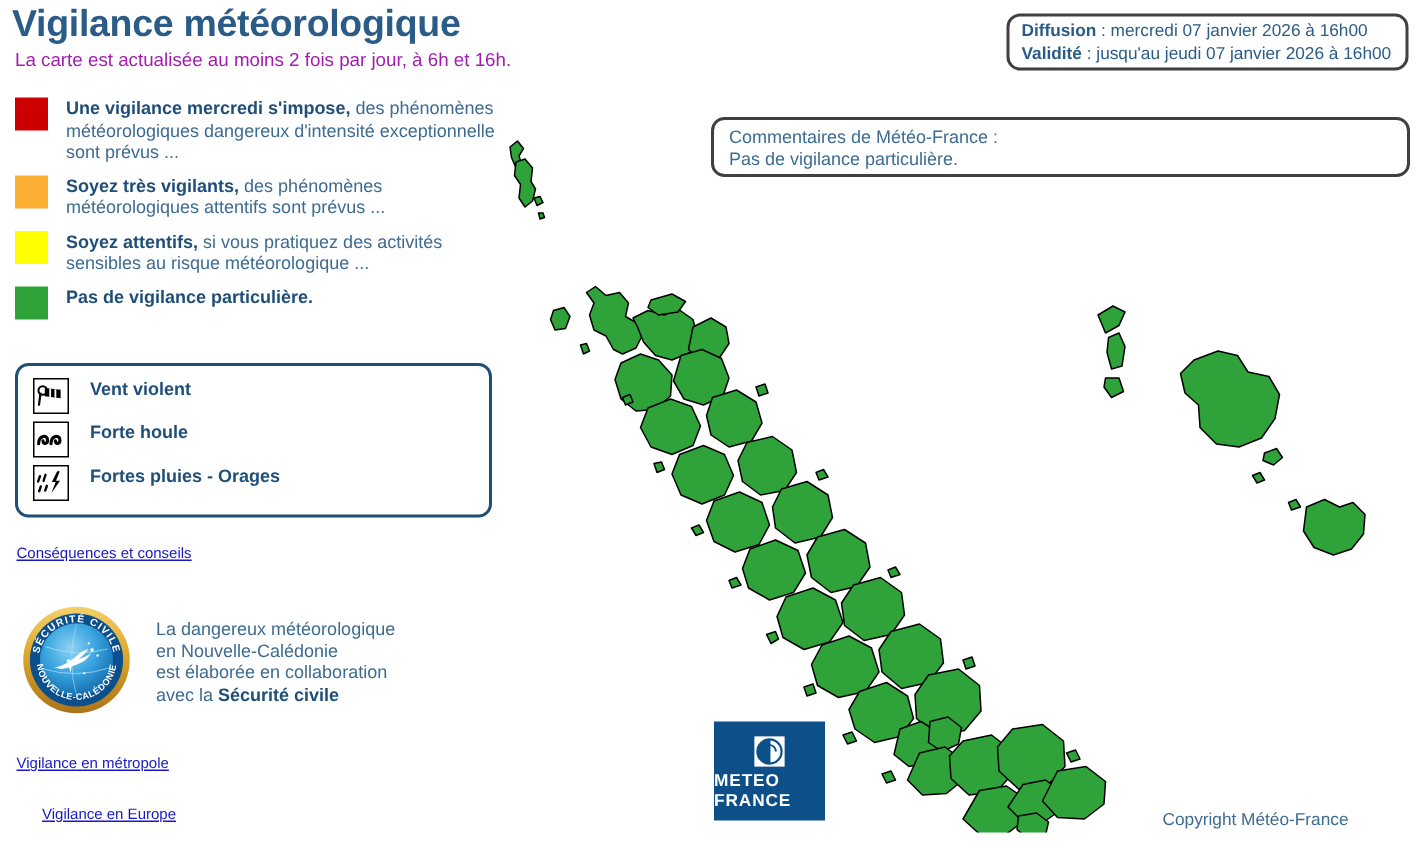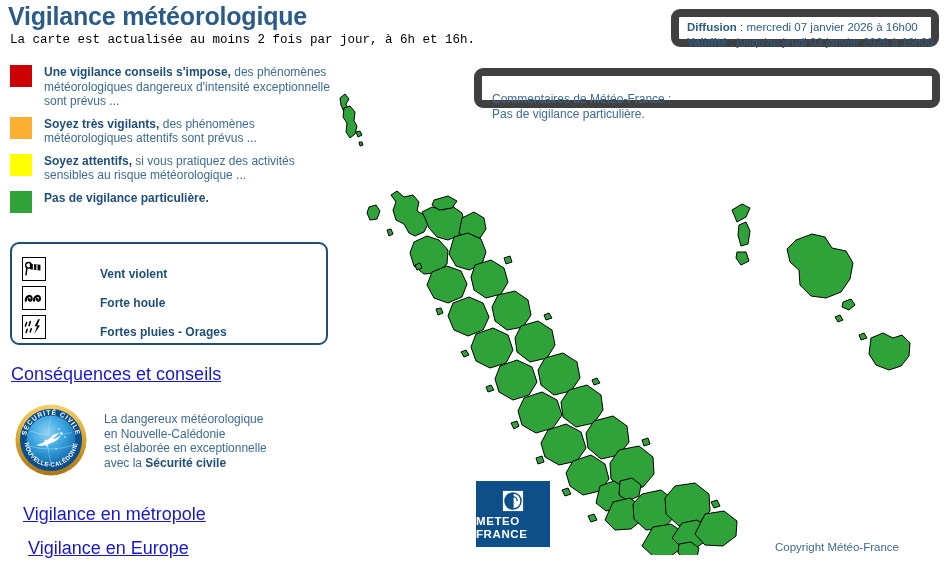--- a/index.html
+++ b/index.html
@@ -24,49 +24,48 @@
     font-size: 25px;
     font-weight: bold;
     color: #2b5c87;
     letter-spacing: -0.2px;
     white-space: nowrap;
   }
   .subtitle {
     position: absolute;
     left: 10px; top: 33px;
     font-size: 12.5px;
-    color: #000000;
-    white-space: nowrap;
-    font-family: Liberation Mono, monospace;
+    color: #a21caf;
+    white-space: nowrap;
   }
 
   
   .infobox {
     position: absolute;
-    border: 8px solid #404040;
+    border: 2px solid #404040;
     border-radius: 9px;
     background: #fff;
     box-sizing: border-box;
   }
   .diffusion-box {
     left: 671px; top: 9px;
     width: 268px; height: 38px;
     padding: 3px 7px 0 8px;
   }
   .diffusion-line {
     font-size: 11.5px;
     color: #2b5c87;
     line-height: 15px;
     white-space: nowrap;
   }
   .diffusion-line b { font-weight: bold; }
   .comments-box {
-    left: 474px; top: 68px;
+    left: 474px; top: 78px;
     width: 466px; height: 40px;
-    padding: 16px 8px 0 10px;
+    padding: 4px 8px 0 10px;
   }
   .comments-line {
     font-size: 12px;
     color: #3d6b92;
     line-height: 15px;
     white-space: nowrap;
   }
 
   
   .legend { position: absolute; left: 10px; top: 64px; width: 330px; }
@@ -94,48 +93,47 @@
     position: absolute;
     left: 10px; top: 242px;
     width: 318px; height: 103px;
     border: 2px solid #1d4f77;
     border-radius: 9px;
     box-sizing: border-box;
     padding: 8px 0 0 10px;
   }
   .phenom-row {
     display: flex;
-    align-items: flex-end;
+    align-items: flex-start;
     height: 29px;
-    gap: 40px;
   }
   .phenom-icon {
     width: 24px; height: 24px;
     flex: 0 0 24px;
     border: 1.5px solid #000;
     background: #fff;
     margin-right: 14px;
     box-sizing: border-box;
   }
   .phenom-label {
     font-size: 12px;
     font-weight: bold;
     color: #1f4e79;
   }
 
   
   a.link {
     position: absolute;
-    font-size: 18px;
+    font-size: 10px;
     color: #1818c4;
     text-decoration: underline;
     white-space: nowrap;
   }
   .link-conseq { left: 11px; top: 364px; }
-  .link-metropole { left: 23px; top: 504px; }
+  .link-metropole { left: 11px; top: 504px; }
   .link-europe { left: 28px; top: 538px; }
 
   
   .secciv {
     position: absolute;
     left: 12px; top: 403px;
     display: flex;
     align-items: flex-start;
   }
   .secciv-logo { width: 78px; height: 74px; flex: 0 0 78px; }
@@ -190,35 +188,35 @@
 <div class="page">
 
   <div class="title">Vigilance météorologique</div>
   <div class="subtitle">La carte est actualisée au moins 2 fois par jour, à 6h et 16h.</div>
 
   <div class="infobox diffusion-box">
     <div class="diffusion-line">
       <b>Diffusion</b><span> : mercredi 07 janvier 2026 à 16h00</span>
     </div>
     <div class="diffusion-line">
-      <b>Validité</b><span> : jusqu'au jeudi 03 janvier 2026 à 16h00</span>
+      <b>Validité</b><span> : jusqu'au jeudi 07 janvier 2026 à 16h00</span>
     </div>
   </div>
 
   <div class="infobox comments-box">
     <div class="comments-line">Commentaires de Météo-France :</div>
     <div class="comments-line">Pas de vigilance particulière.</div>
   </div>
 
   <div class="legend">
 
     <div class="legend-row">
       <div class="swatch" style="background:#CC0000"></div>
       <div class="legend-text">
-        <b>Une vigilance conseils s'impose,</b><span> des phénomènes météorologiques dangereux d'intensité exceptionnelle sont prévus ...</span>
+        <b>Une vigilance mercredi s'impose,</b><span> des phénomènes météorologiques dangereux d'intensité exceptionnelle sont prévus ...</span>
       </div>
     </div>
 
     <div class="legend-row">
       <div class="swatch" style="background:#FBB034"></div>
       <div class="legend-text">
         <b>Soyez très vigilants,</b><span> des phénomènes météorologiques attentifs sont prévus ...</span>
       </div>
     </div>
 
@@ -317,21 +315,21 @@
           <textPath href="#arcTop" startOffset="50%" text-anchor="middle">SÉCURITÉ CIVILE</textPath>
         </text>
         <text font-family="'Liberation Sans', sans-serif" font-size="8.2" font-weight="bold" fill="#ffffff" letter-spacing="0.5">
           <textPath href="#arcBot" startOffset="50%" text-anchor="middle">NOUVELLE-CALÉDONIE</textPath>
         </text>
       </svg>
     </div>
     <div class="secciv-text">
       <div>La dangereux météorologique</div>
       <div>en Nouvelle-Calédonie</div>
-      <div>est élaborée en exceptionnelle</div>
+      <div>est élaborée en collaboration</div>
       <div><span>avec la </span><b>Sécurité civile</b></div>
     </div>
   </div>
 
   <div class="map-wrap">
     <svg viewBox="0 0 620 465" width="620" height="465">
       <g id="zones" stroke="#000000" stroke-width="1" stroke-linejoin="round">
 
         <path fill="#2FA339" d="M10 8 l5 -4 4 5 -3 5 2 6 -4 2 -3 -7 z" stroke="#000000"></path>
         <path fill="#2FA339" d="M14 18 l6 -2 5 6 -1 9 3 5 -2 8 -5 4 -4 -6 1 -9 -4 -6 z" stroke="#000000"></path>

